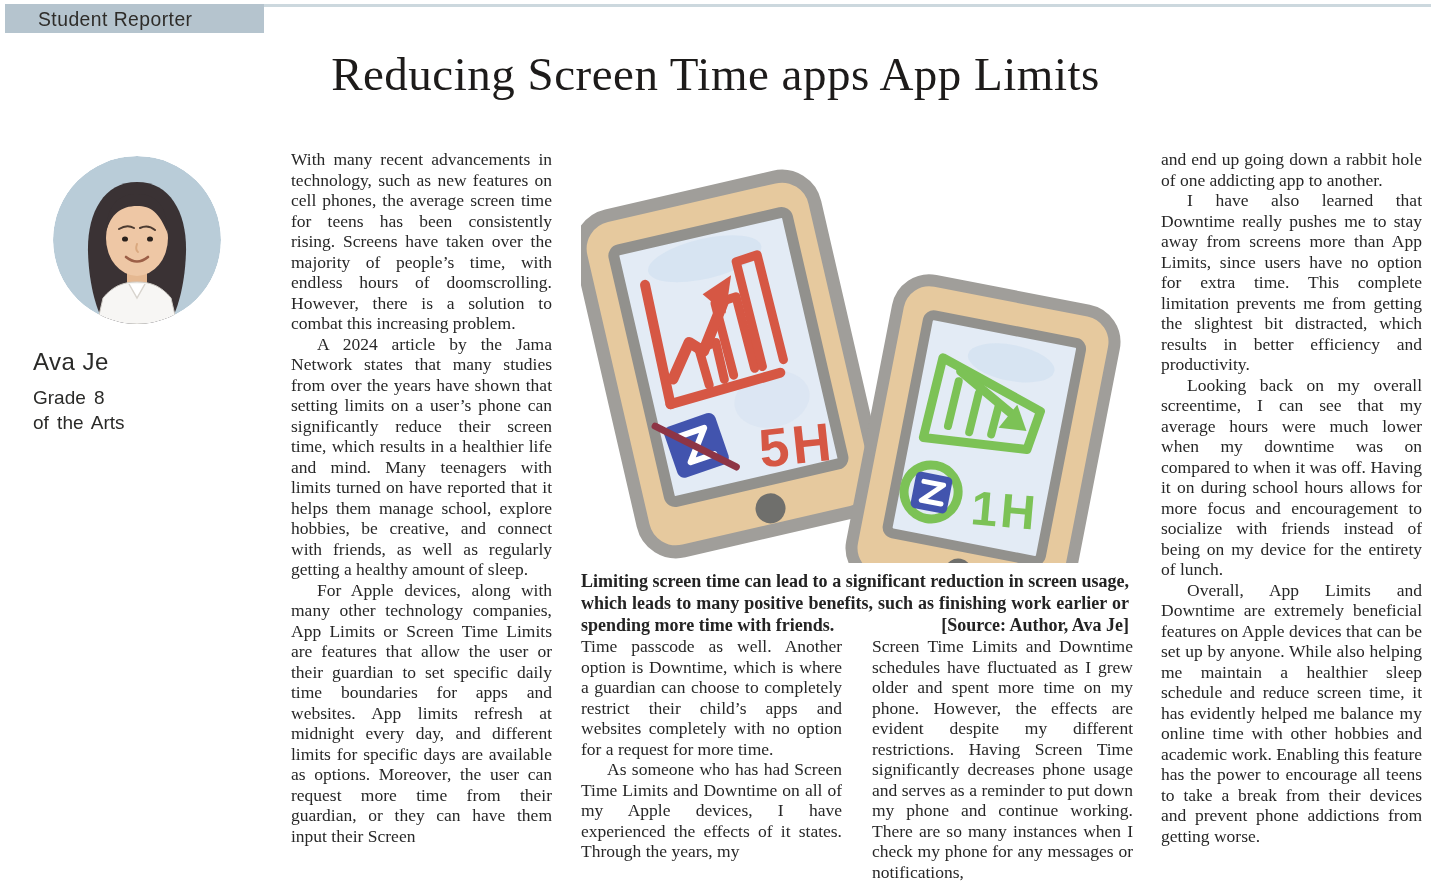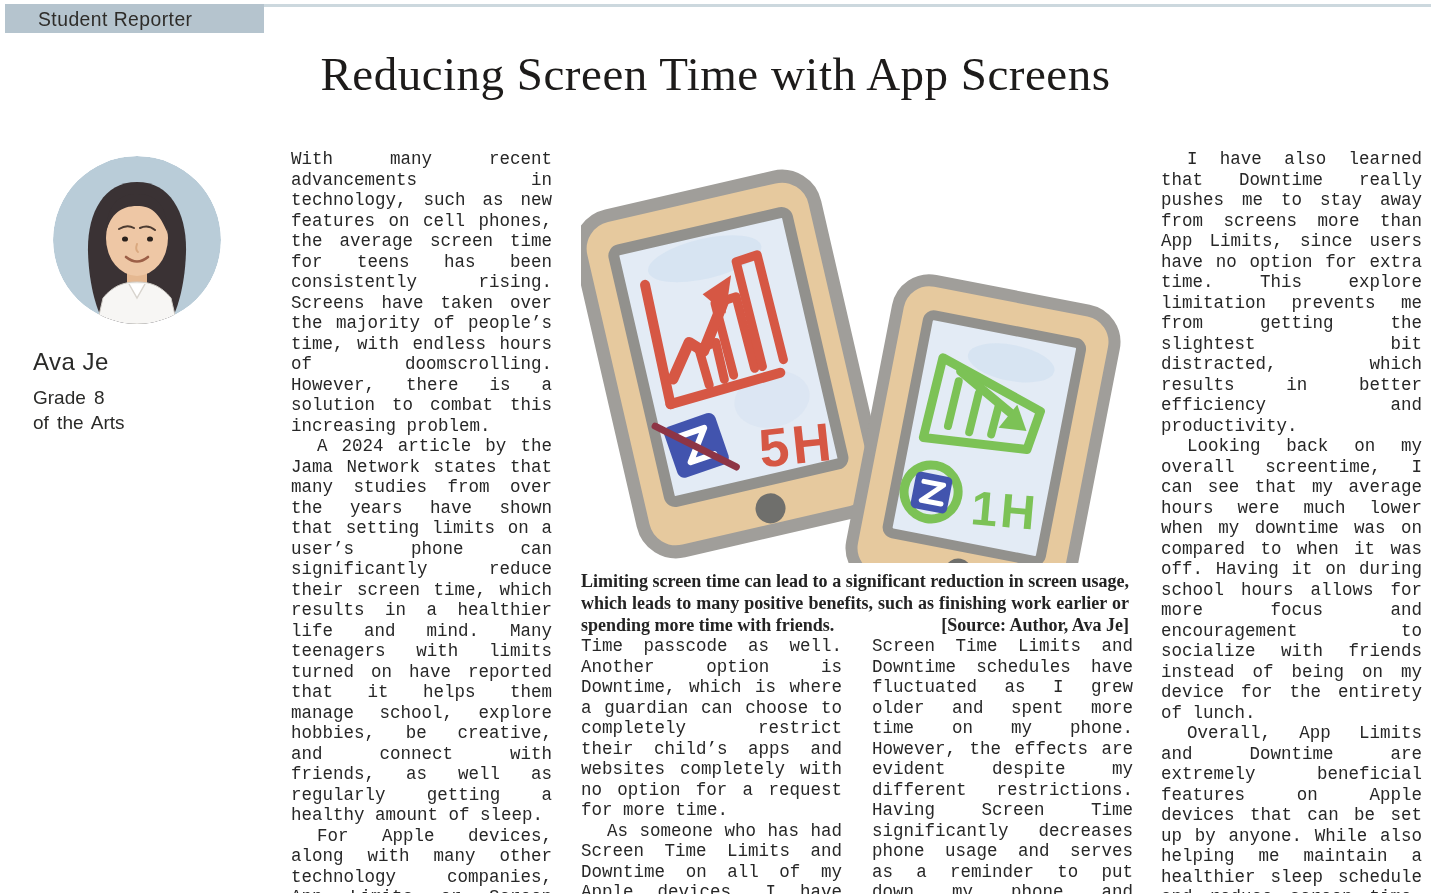--- a/index.html
+++ b/index.html
@@ -22,21 +22,21 @@
   .author{position:absolute;left:33px;top:156px;width:207px;text-align:left;
           font-family:"Liberation Sans",sans-serif;color:#2a2a28;}
   .avatar{width:168px;height:168px;margin:0 auto;border-radius:50%;overflow:hidden;}
   .author-name{margin-top:24px;font-size:24px;letter-spacing:.5px;}
   .author-grade{margin-top:9px;font-size:19px;line-height:25px;word-spacing:3px;}
   .author-school{font-size:19px;line-height:25px;word-spacing:3px;}
 
   
   .col{position:absolute;width:261px;font-size:17.5px;line-height:20.5px;
        text-align:justify;color:#272727;overflow:hidden;hyphens:auto;-webkit-hyphens:auto;}
-  .col p{margin:0;font-family:Liberation Mono, monospace;}
+  .col p{margin:0;}
   .col p.indent{text-indent:26px;}
   #col1{left:291px;top:149px;height:744px;}
   #col2{left:581px;top:636px;height:258px;}
   #col3{left:872px;top:636px;height:258px;}
   #col4{left:1161px;top:149px;height:744px;}
 
   
   .figure{position:absolute;left:581px;top:149px;width:548px;margin:0;}
   .illustration{width:548px;height:414px;}
   figcaption{margin-top:7px;font-weight:700;font-size:18px;line-height:22px;
@@ -46,21 +46,21 @@
 </head>
 <body>
 
 <div class="page">
 
   <div class="top-rule"></div>
   <div class="section-tag">
     <span>Student Reporter</span>
   </div>
 
-  <h1 class="title">Reducing Screen Time with App Screens</h1>
+  <h1 class="title">Reducing Screen Time apps App Limits</h1>
 
   <aside class="author">
     <div class="avatar">
       <svg width="168" height="168" viewBox="0 0 168 168">
         <defs>
             <clipPath id="avclip">
               <circle cx="84" cy="84" r="84"></circle>
             </clipPath>
           </defs>
         <g clip-path="url(#avclip)">
@@ -149,18 +149,19 @@
   <div class="col" id="col2">
     <p>Time passcode as well. Another option is Downtime, which is where a guardian can choose to completely restrict their child’s apps and websites completely with no option for a request for more time.</p>
     <p class="indent">As someone who has had Screen Time Limits and Downtime on all of my Apple devices, I have experienced the effects of it states. Through the years, my</p>
   </div>
 
   <div class="col" id="col3">
     <p>Screen Time Limits and Downtime schedules have fluctuated as I grew older and spent more time on my phone. However, the effects are evident despite my different restrictions. Having Screen Time significantly decreases phone usage and serves as a reminder to put down my phone and continue working. There are so many instances when I check my phone for any messages or notifications,</p>
   </div>
 
   <div class="col" id="col4">
-    <p class="indent">I have also learned that Downtime really pushes me to stay away from screens more than App Limits, since users have no option for extra time. This explore limitation prevents me from getting the slightest bit distracted, which results in better efficiency and productivity.</p>
+    <p>and end up going down a rabbit hole of one addicting app to another.</p>
+    <p class="indent">I have also learned that Downtime really pushes me to stay away from screens more than App Limits, since users have no option for extra time. This complete limitation prevents me from getting the slightest bit distracted, which results in better efficiency and productivity.</p>
     <p class="indent">Looking back on my overall screentime, I can see that my average hours were much lower when my downtime was on compared to when it was off. Having it on during school hours allows for more focus and encouragement to socialize with friends instead of being on my device for the entirety of lunch.</p>
     <p class="indent">Overall, App Limits and Downtime are extremely beneficial features on Apple devices that can be set up by anyone. While also helping me maintain a healthier sleep schedule and reduce screen time, it has evidently helped me balance my online time with other hobbies and academic work. Enabling this feature has the power to encourage all teens to take a break from their devices and prevent phone addictions from getting worse.</p>
   </div>
 
 </div>
 
 </body></html>

